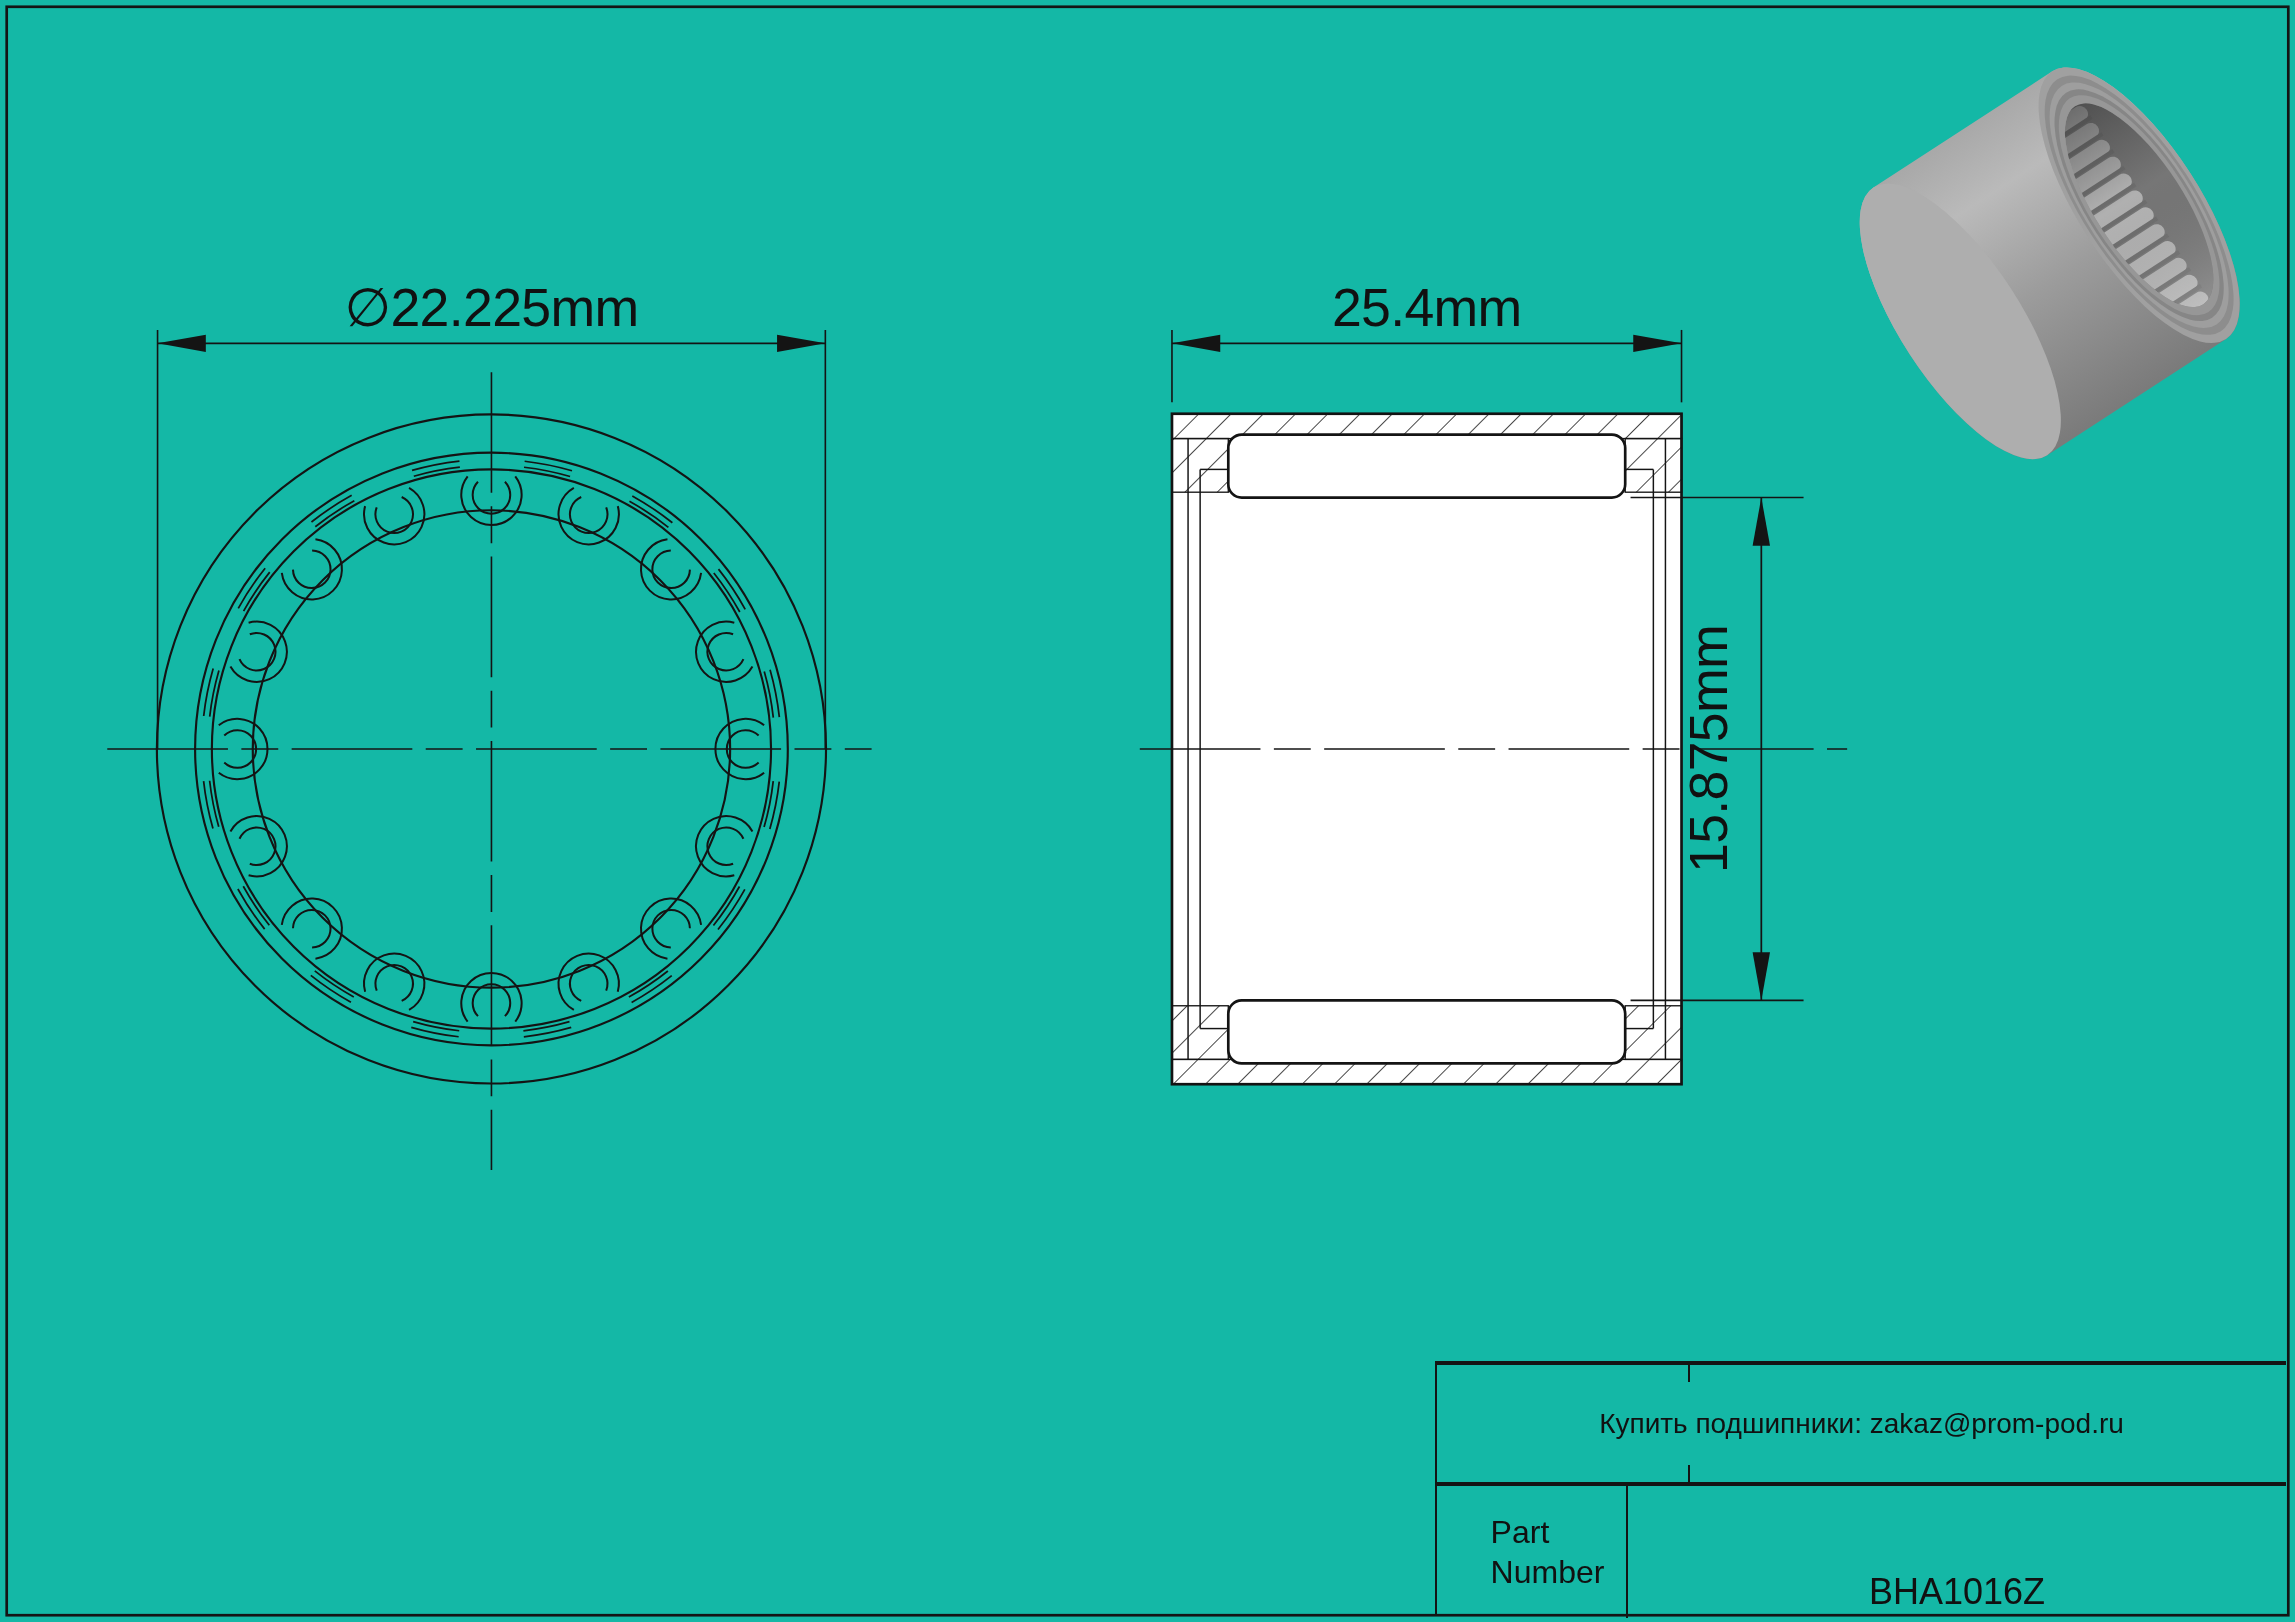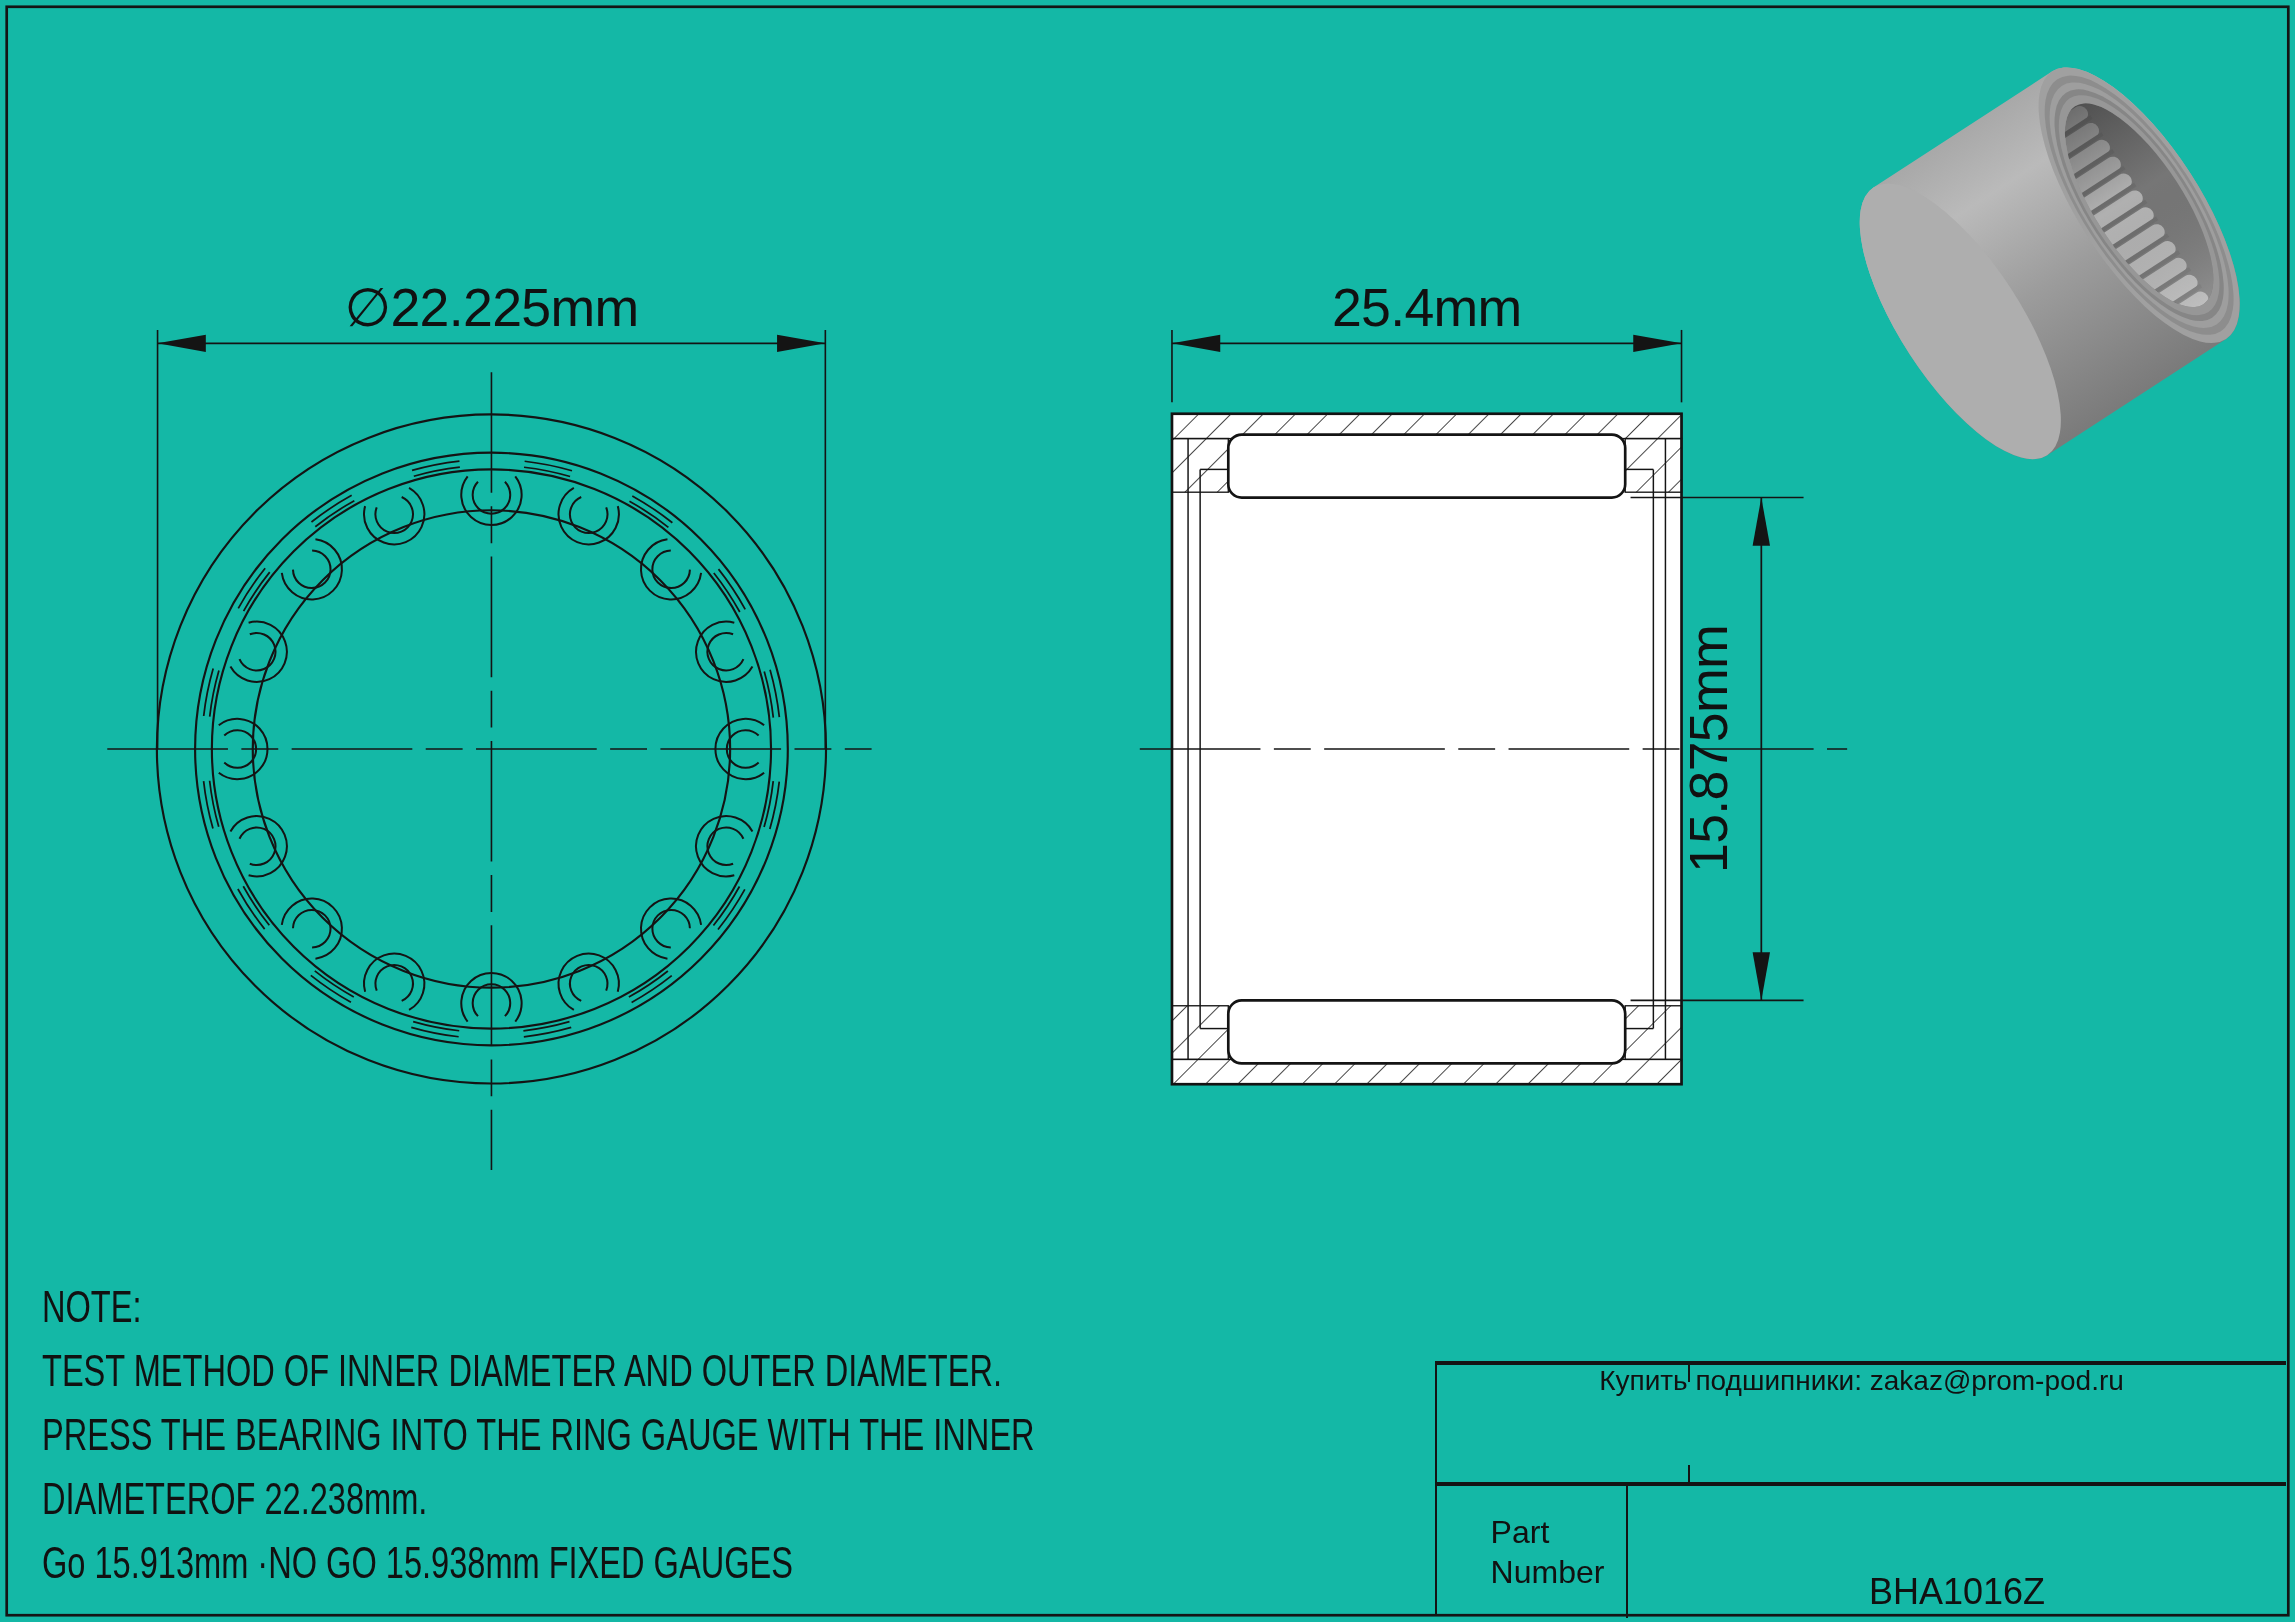--- a/index.html
+++ b/index.html
@@ -26,21 +26,21 @@
 
   
   .note { position:absolute; left:42px; top:1275px; }
   .note-line { font-size:44px; line-height:64px; white-space:nowrap;
                transform:scaleX(0.74); transform-origin:0 50%; }
 
   
   .title-block { position:absolute; left:1435px; top:1361px; width:851px; height:254px;
                  border-top:4.7px solid #141414; border-left:2.7px solid #141414; box-sizing:border-box; }
   .tb-row1 { position:relative; height:117px; border-bottom:4.7px solid #141414;
-             display:flex; align-items:flex-start; justify-content:center; box-sizing:content-box; }
+             display:flex; align-items:center; justify-content:center; box-sizing:content-box; }
   .tb-contact { font-size:28px; letter-spacing:0; }
   .tb-stub { position:absolute; left:251px; width:2px; background:#141414; height:17.4px; }
   .tb-stub.top { top:0; }
   .tb-stub.bottom { bottom:0; }
   .tb-row2 { display:flex; height:132px;padding-left:32px; }
   .tb-part-cell { width:159px; border-right:2px solid #141414; display:flex;
                   align-items:center; justify-content:center; box-sizing:border-box; }
   .tb-part-label { font-size:32px; line-height:40px; white-space:pre-line; text-align:left; }
   .tb-desc-cell { flex:1; display:flex; flex-direction:row; align-items:flex-end; justify-content:center; }
   .tb-part-number { font-size:36px; line-height:52px; }
@@ -193,27 +193,20 @@
             <rect x="-60" y="118" width="230" height="6" fill="#6e6e6e"></rect>
           <rect x="-60" y="126" width="230" height="24" rx="12" fill="#b3b3b3"></rect>
             <rect x="-60" y="148" width="230" height="6" fill="#6e6e6e"></rect>
           <rect x="-60" y="156" width="230" height="24" rx="12" fill="#b0b0b0"></rect>
         </g>
         <ellipse cx="158" cy="0" rx="66" ry="176" fill="url(#boreShade)"></ellipse>
       </g>
     </g>
   </svg>
 
-  <div class="note">
-    <div class="note-line">NOTE:</div>
-    <div class="note-line">TEST METHOD OF INNER DIAMETER AND OUTER DIAMETER.</div>
-    <div class="note-line">PRESS THE BEARING INTO THE RING GAUGE WITH THE INNER</div>
-    <div class="note-line">DIAMETEROF 22.238mm.</div>
-    <div class="note-line">Go 15.913mm ·NO GO 15.938mm FIXED GAUGES</div>
-  </div>
 
   <div class="title-block">
     <div class="tb-row1">
       <div class="tb-stub top"></div>
       <div class="tb-stub bottom"></div>
       <span class="tb-contact">Купить подшипники: zakaz@prom-pod.ru</span>
     </div>
     <div class="tb-row2">
       <div class="tb-part-cell">
         <span class="tb-part-label">Part

